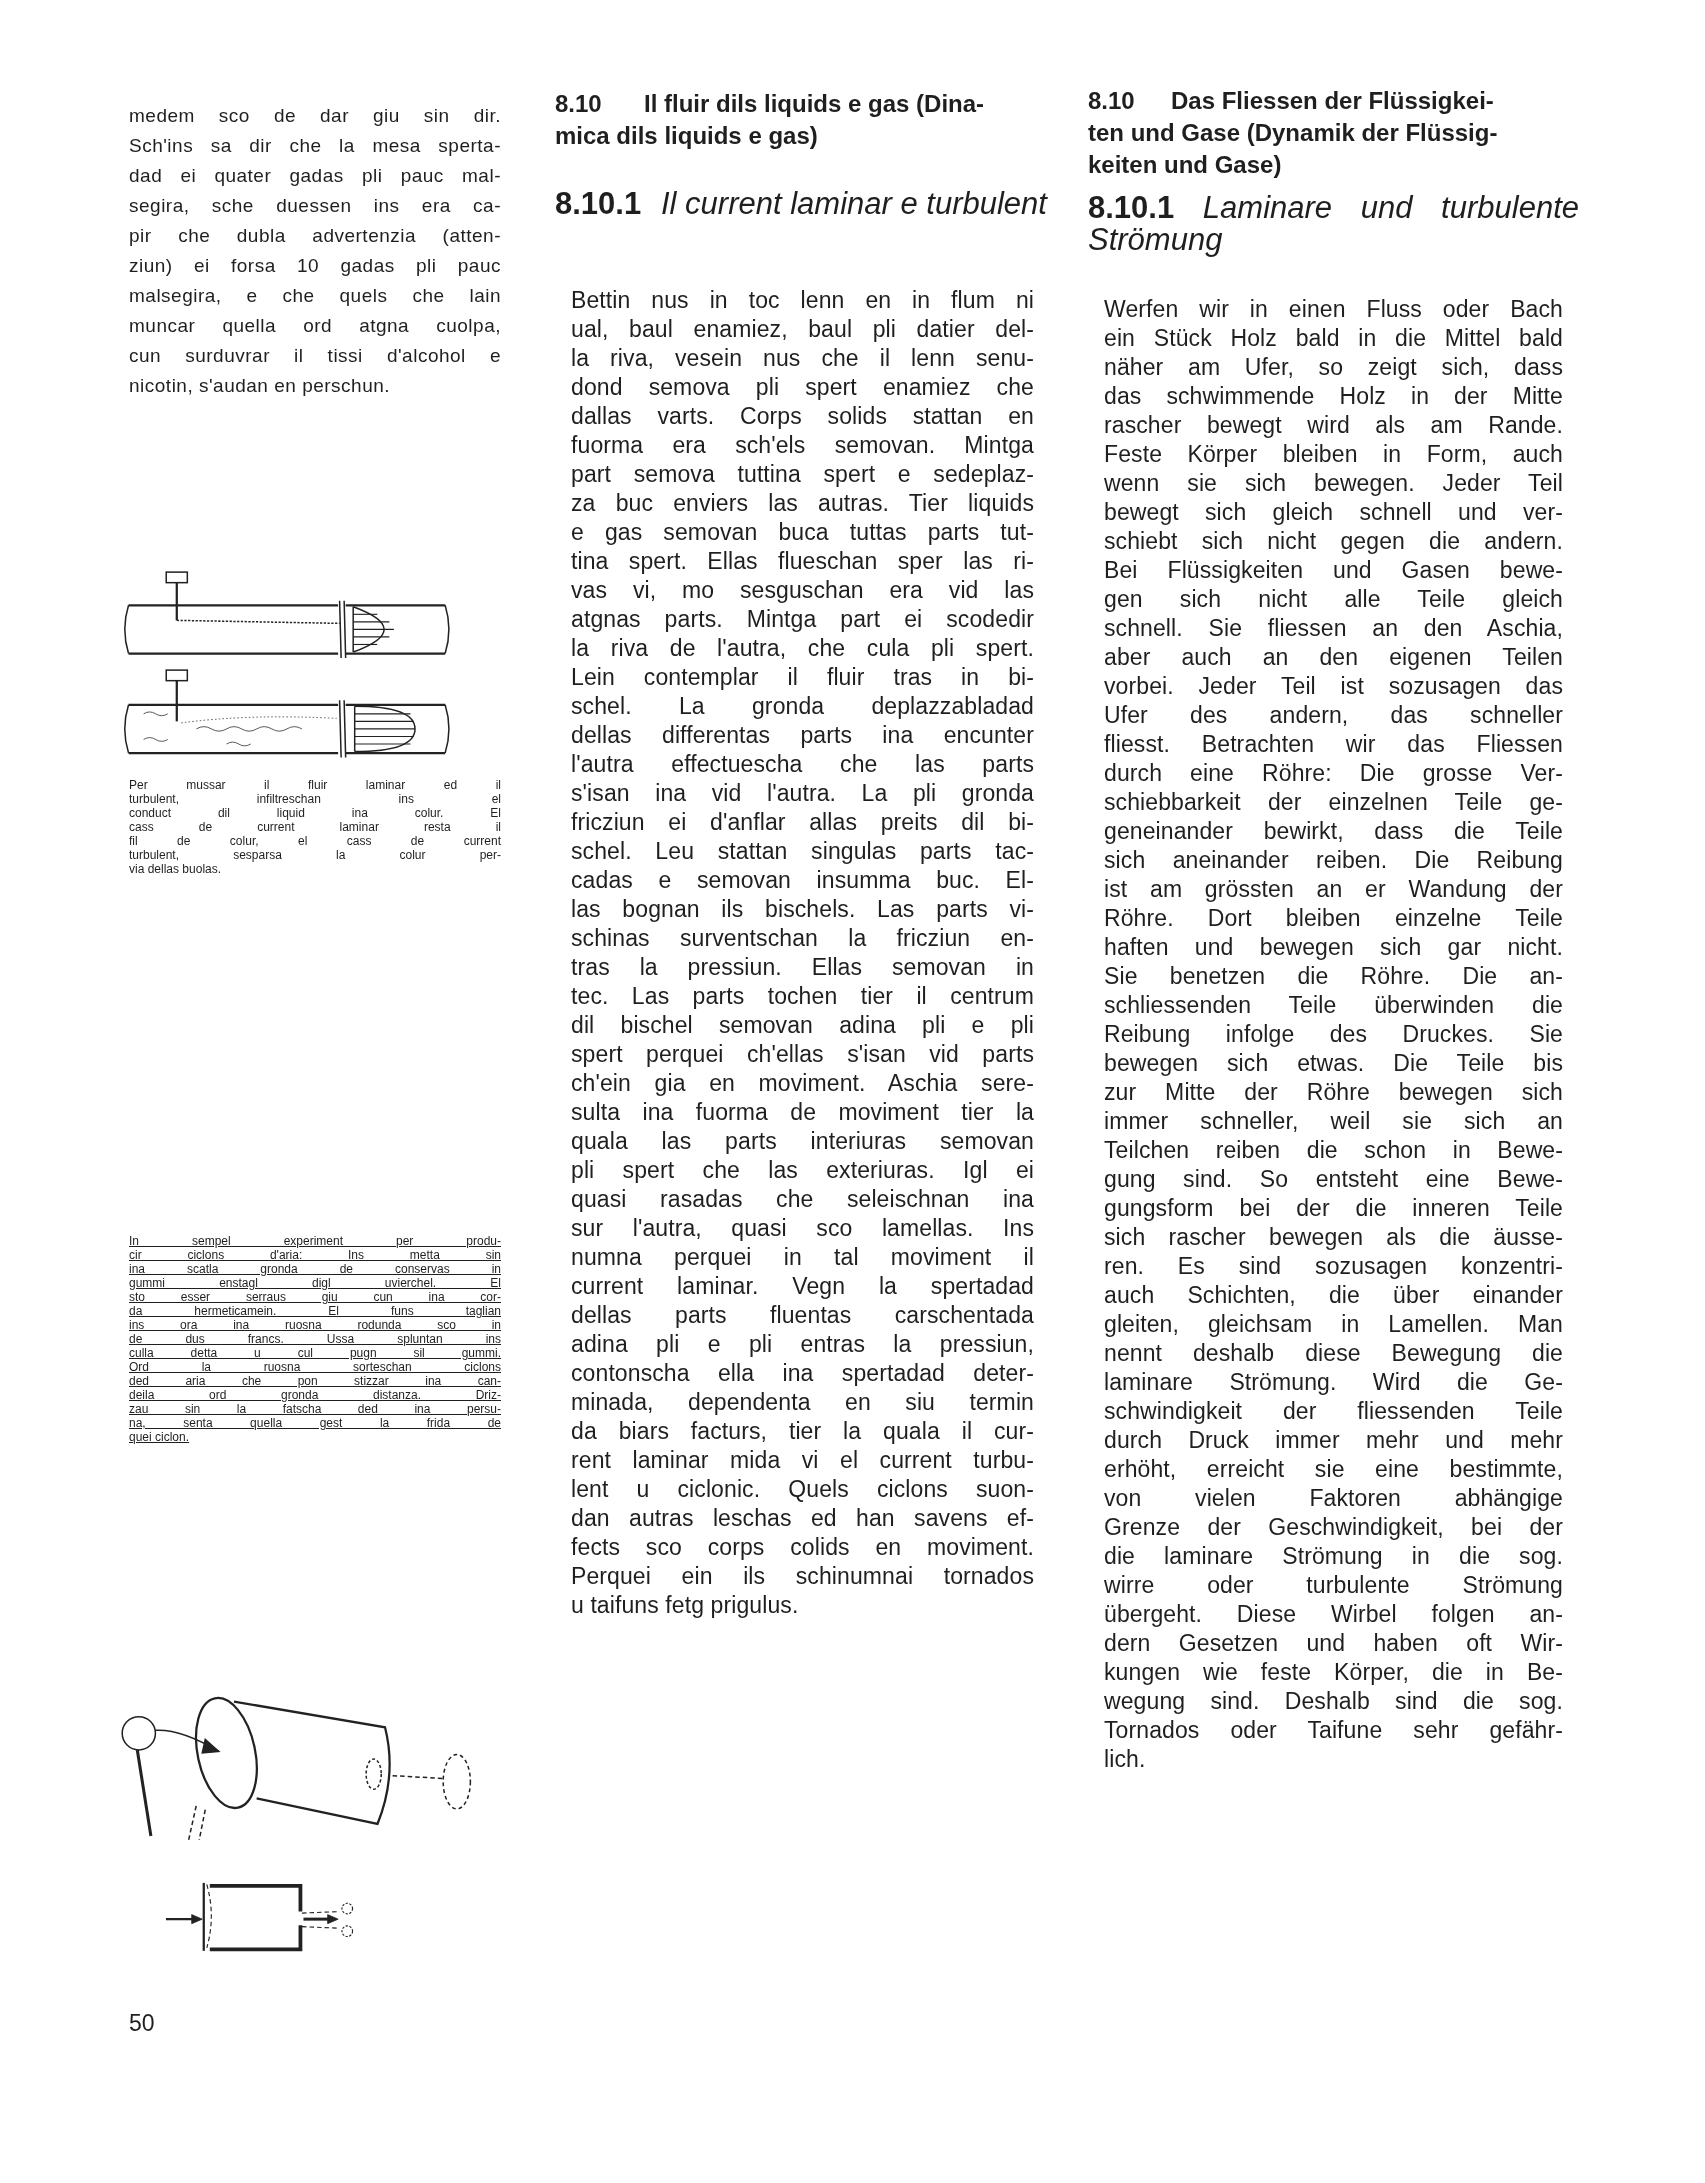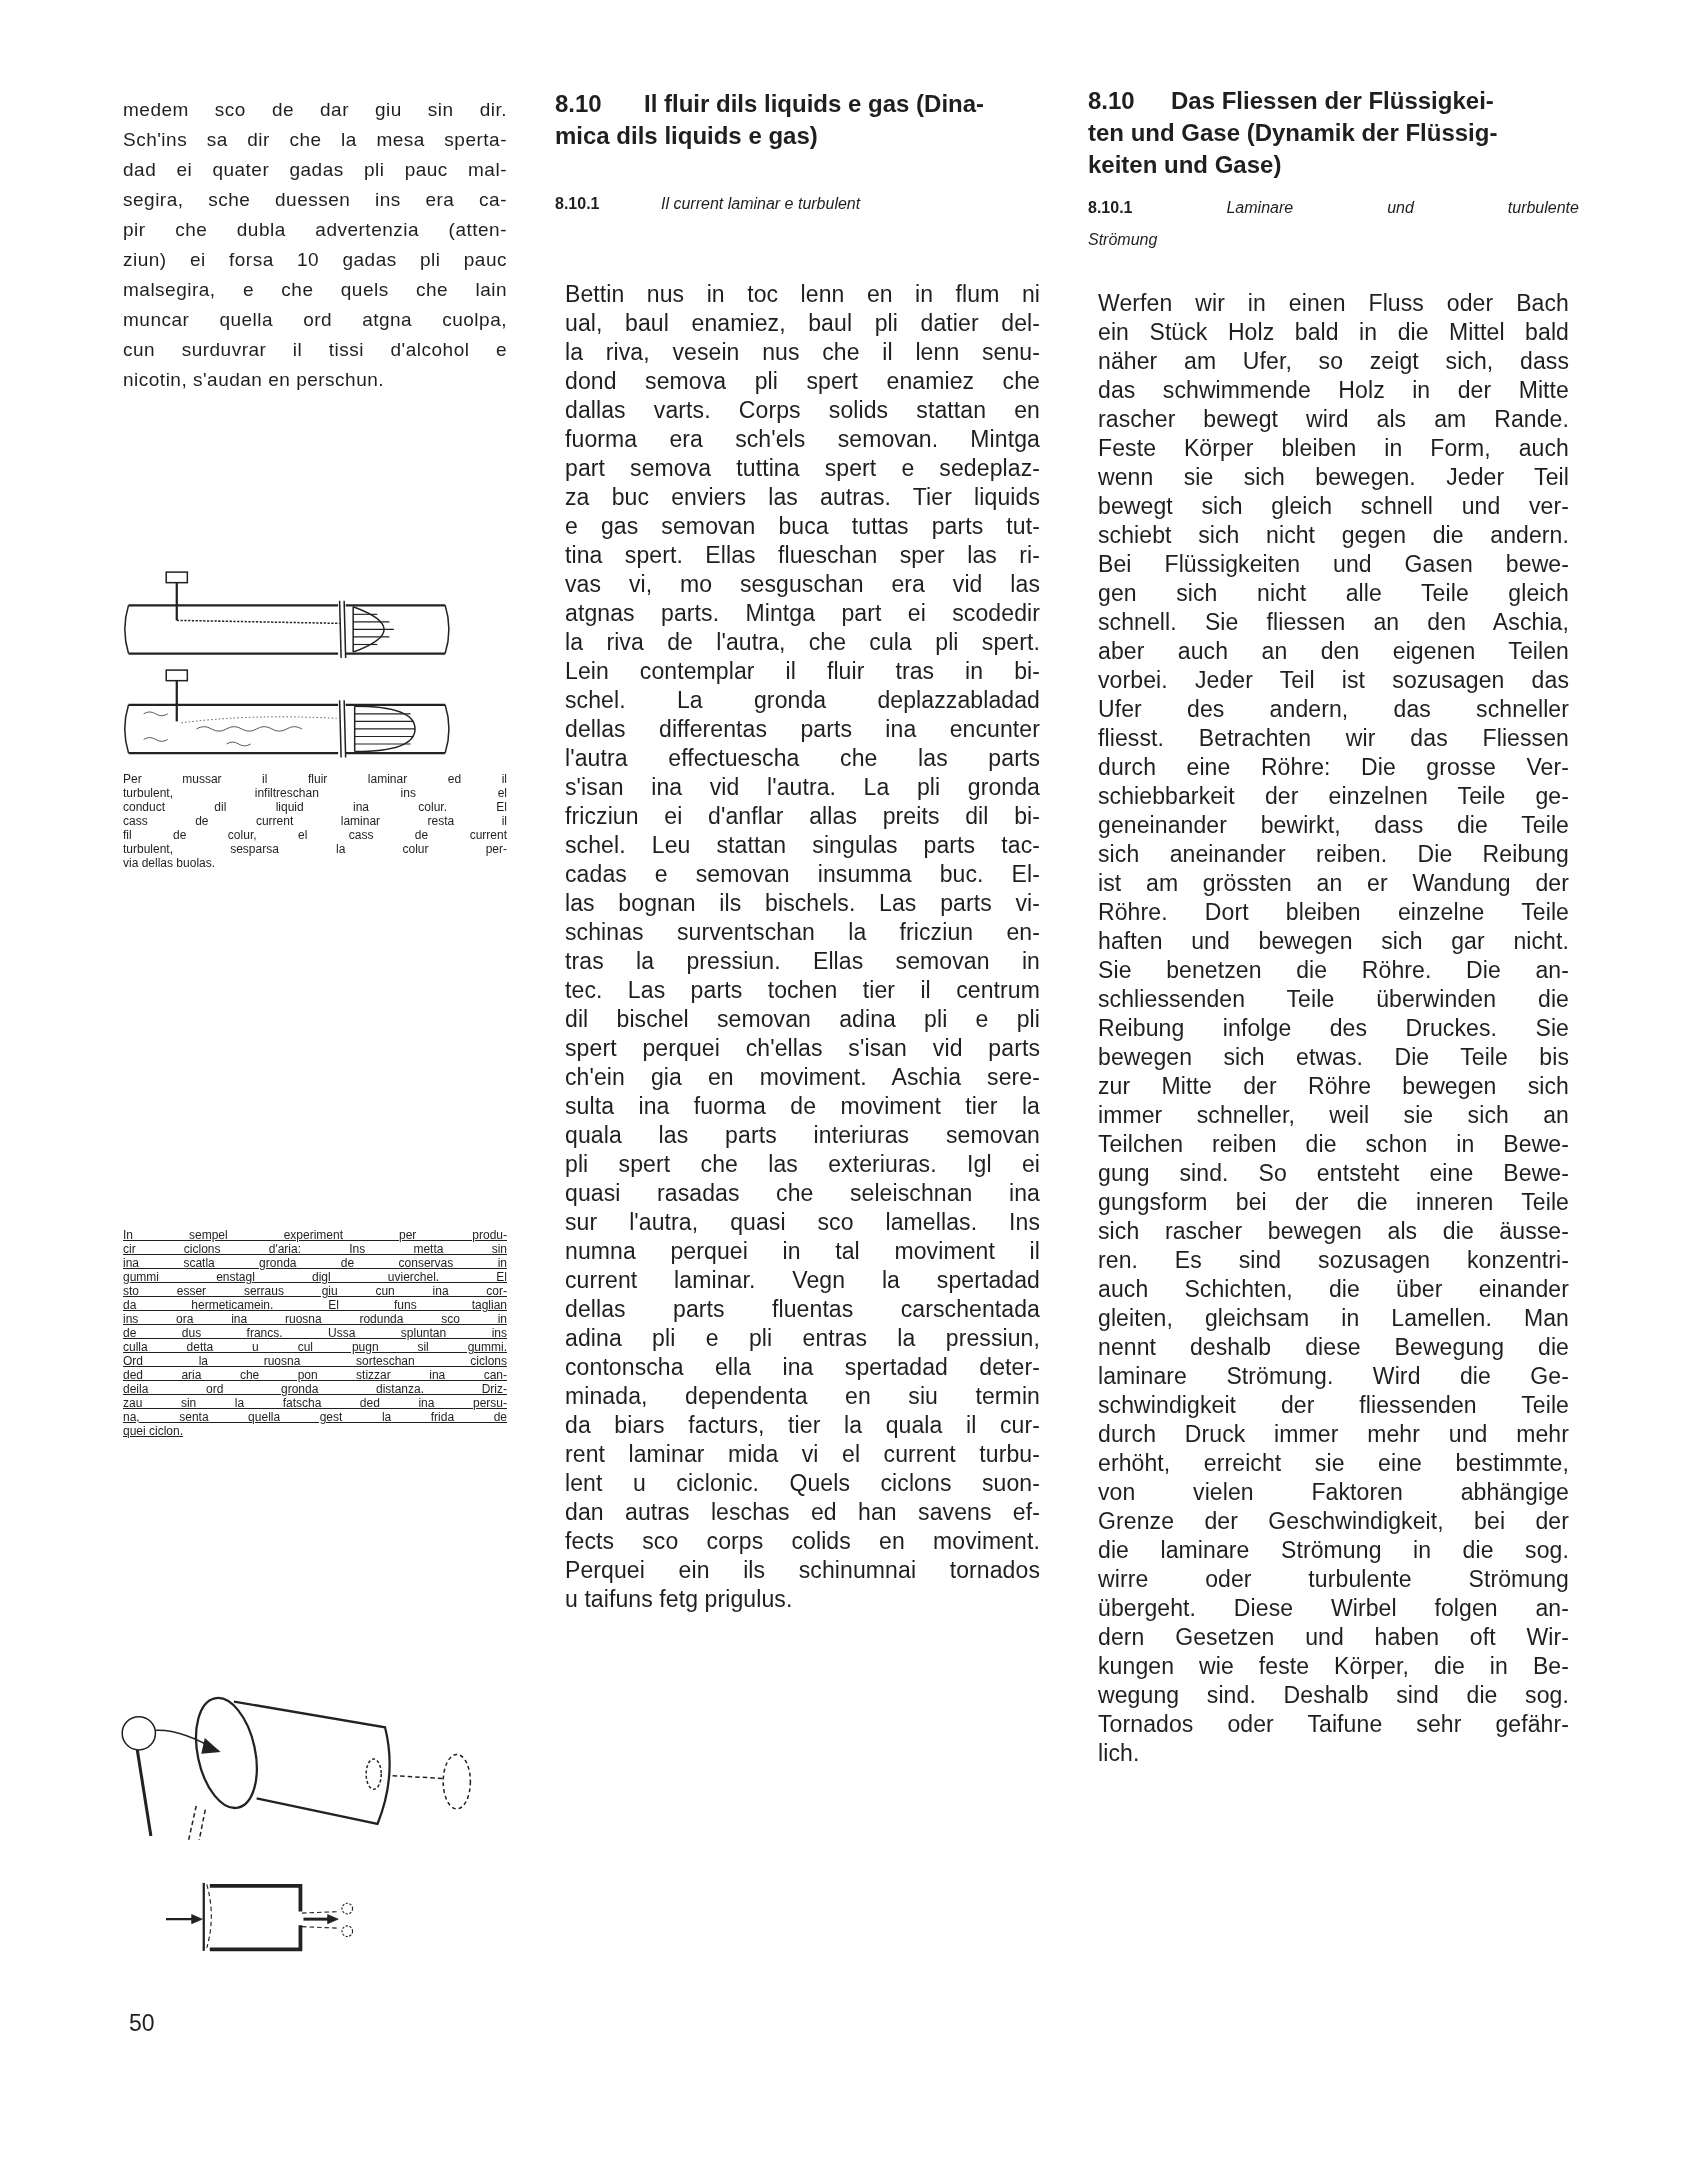--- a/index.html
+++ b/index.html
@@ -5,34 +5,34 @@
     html, body { margin: 0; padding: 0; background: #ffffff; }
     body {
       width: 1706px; height: 2183px; position: relative; overflow: hidden;
       font-family: "Liberation Sans", sans-serif; color: #1f1f1f;
     }
     .col { position: absolute; }
     .col-left { left: 113px; top: 85px; width: 404px; }
     .col-mid { left: 555px; top: 88px; width: 495px; }
     .col-right { left: 1088px; top: 85px; width: 491px; }
 
-    .para { margin: 10px; }
+    .para { margin: 16px; }
     .line {
       display: block; text-align: justify; text-align-last: justify;
       white-space: nowrap; overflow: visible;
     }
     .line.last { text-align-last: left; }
     .col-left .line { font-size: 19px; line-height: 30px; letter-spacing: 0.5px; height: 30px; }
     .col-mid .line, .col-right .line { font-size: 23px; line-height: 29px; height: 29px; letter-spacing: 0.1px; }
 
     .heading { font-weight: bold; font-size: 24px; line-height: 32px; margin: 0; }
     .heading .num { display: inline-block; }
     .heading-mid .num { width: 89px; }
     .heading-right .num { width: 83px; }
-    .subheading { font-size: 16px; line-height: 32px; margin: 0; }
+    .subheading { font-size: 31px; line-height: 32px; margin: 0; }
     .subheading .num { font-weight: bold; display: inline-block; }
     .subheading-mid .num { width: 106px; }
     .subheading .title { font-style: italic; }
     .sub-right-line1 { display: flex; justify-content: space-between; }
     .sub-right-line1 .num { width: auto; }
 
     .figure { position: absolute; }
     .page-number { position: absolute; left: 129px; top: 2010px; font-size: 23px; text-align: center; }
     svg { overflow: visible; }
   </style>

